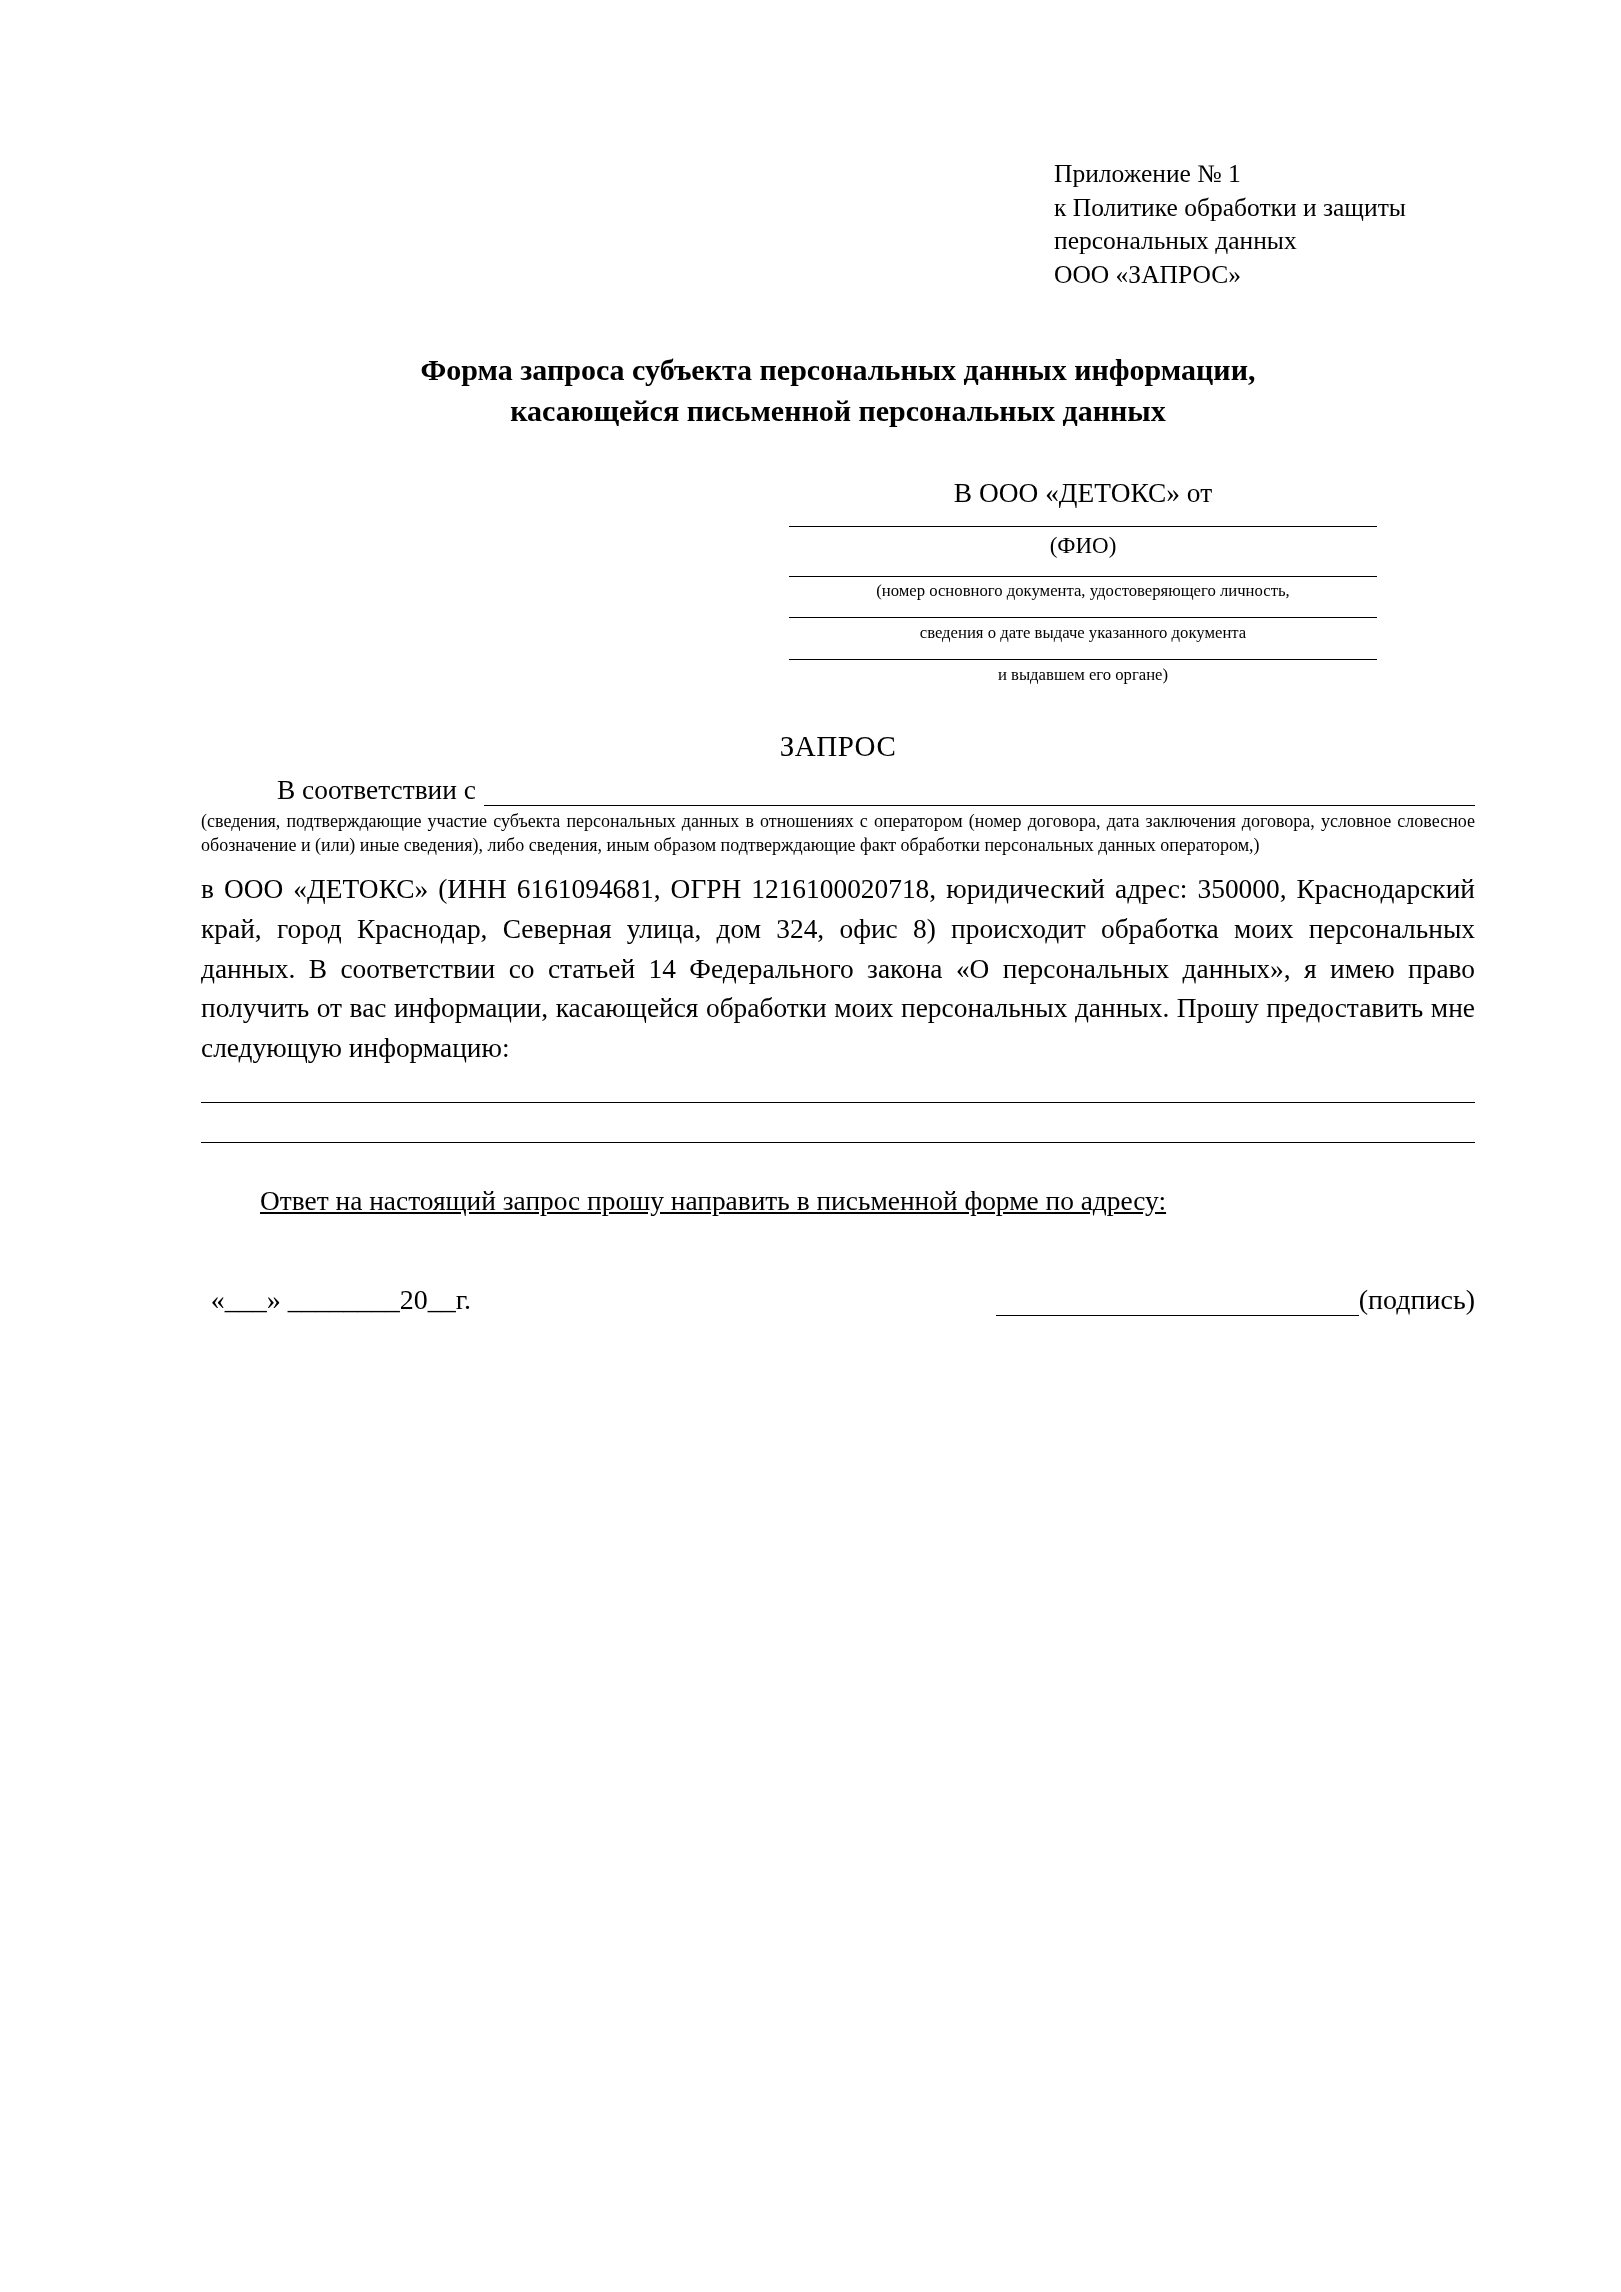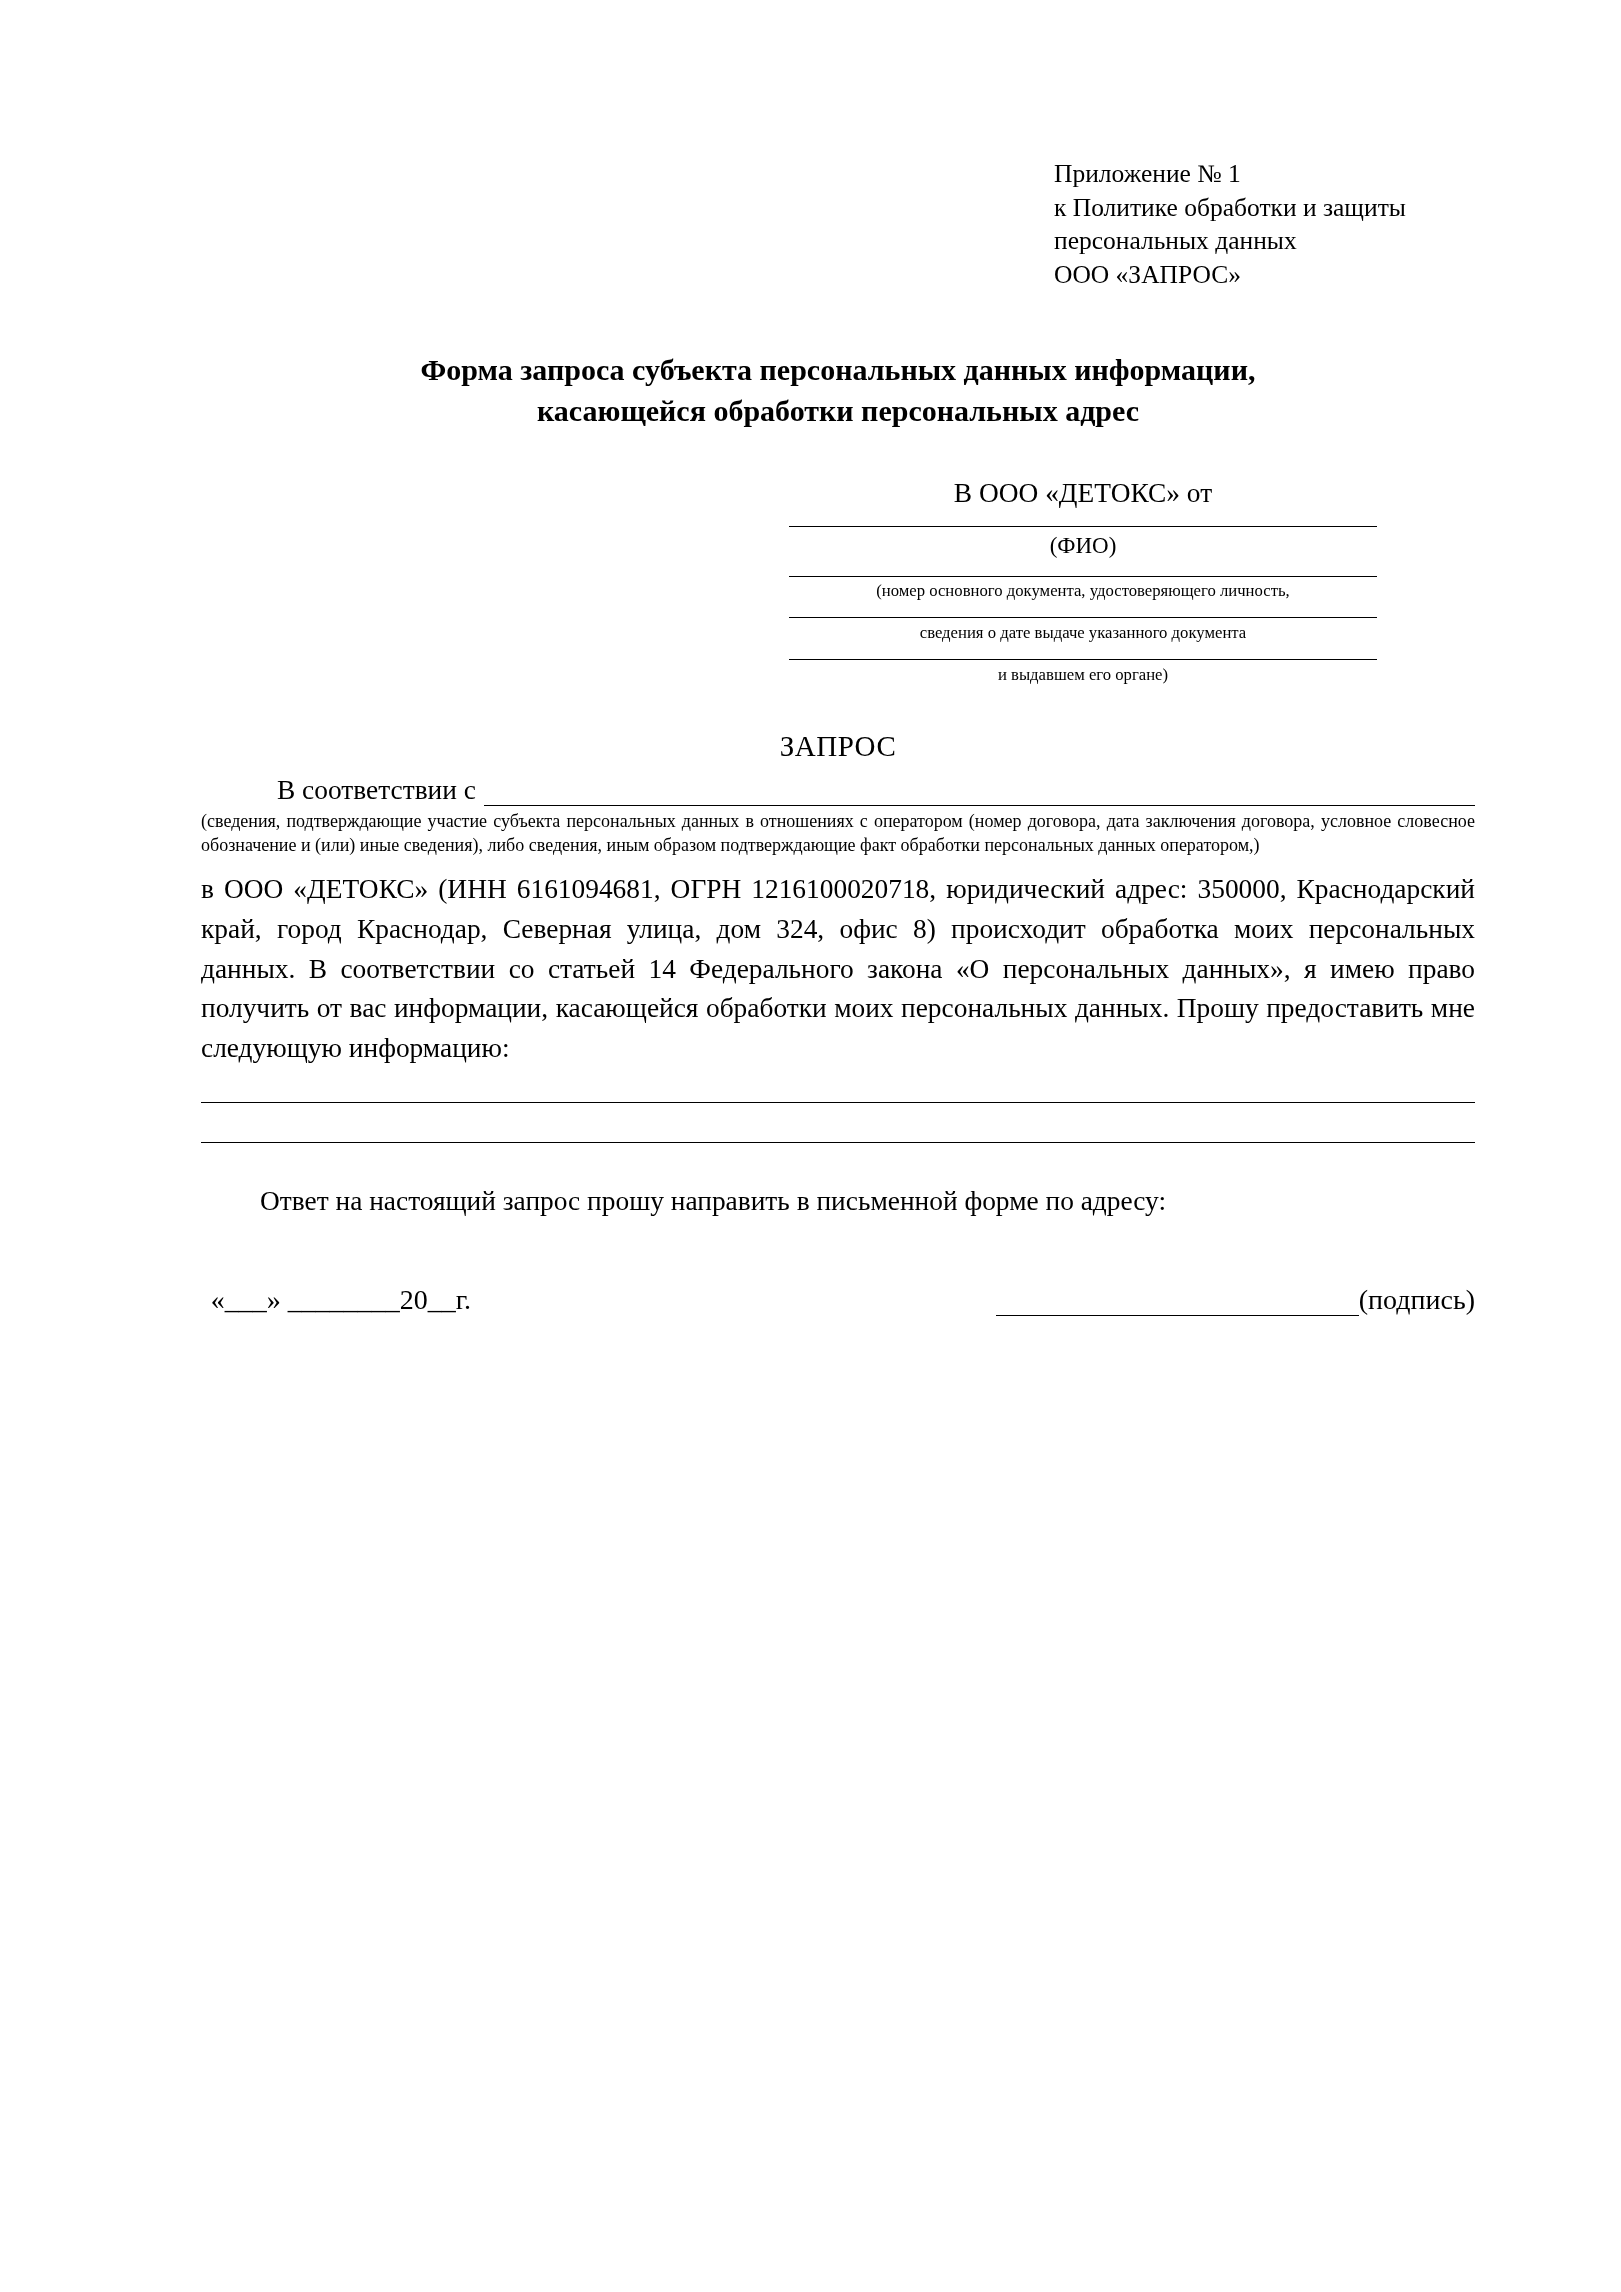--- a/index.html
+++ b/index.html
@@ -123,20 +123,21 @@
   .blank-lines .rule {
     margin-bottom: 39px;
   }
 
   .answer-par {
     font-size: 27.4px;
     line-height: 1.45;
     text-align: justify;
     text-indent: 59px;
     margin-top: 4px;
+    text-decoration: underline;
   }
   .answer-fill-row {
     display: flex;
     align-items: flex-end;
     font-size: 27.4px;
     margin-top: 3.9px;
   }
   .answer-fill-row .fill {
     width: 686px;
     border-bottom: 1.6px solid #000;
@@ -176,21 +177,21 @@
 
     <div class="header-block">
       <div>Приложение № 1</div>
       <div>к Политике обработки и защиты</div>
       <div>персональных данных</div>
       <div>ООО «ЗАПРОС»</div>
     </div>
 
     <div class="doc-title">
       <span class="l1">Форма запроса субъекта персональных данных информации,</span>
-      <span class="l2">касающейся обработки персональных адрес</span>
+      <span class="l2">касающейся письменной персональных данных</span>
     </div>
 
     <div class="addressee">
       <div class="to-line">В ООО «ДЕТОКС» от</div>
       <div class="rule"></div>
       <div class="caption">(ФИО)</div>
       <div class="rule"></div>
       <div class="caption small">(номер основного документа, удостоверяющего личность,</div>
       <div class="rule"></div>
       <div class="caption small">сведения о дате выдаче указанного документа</div>

